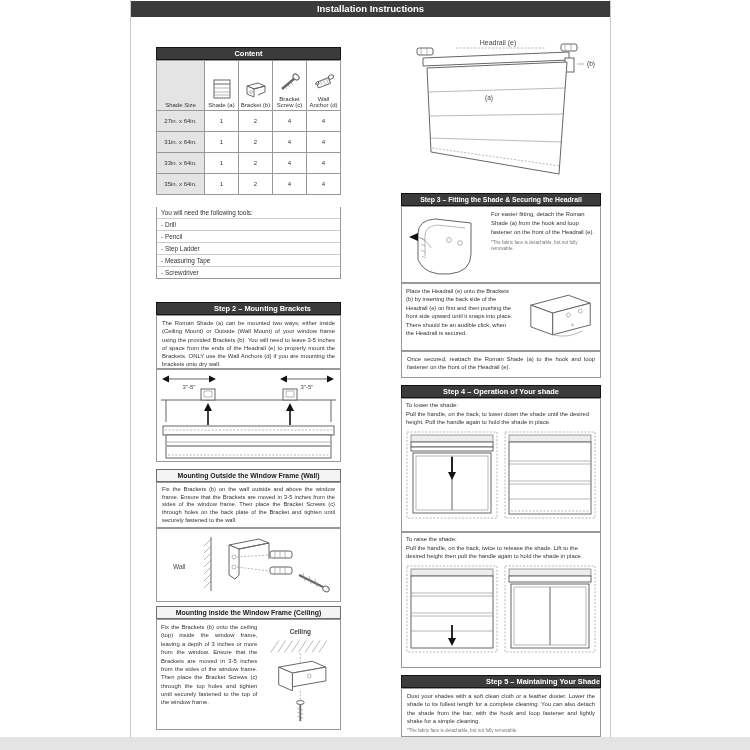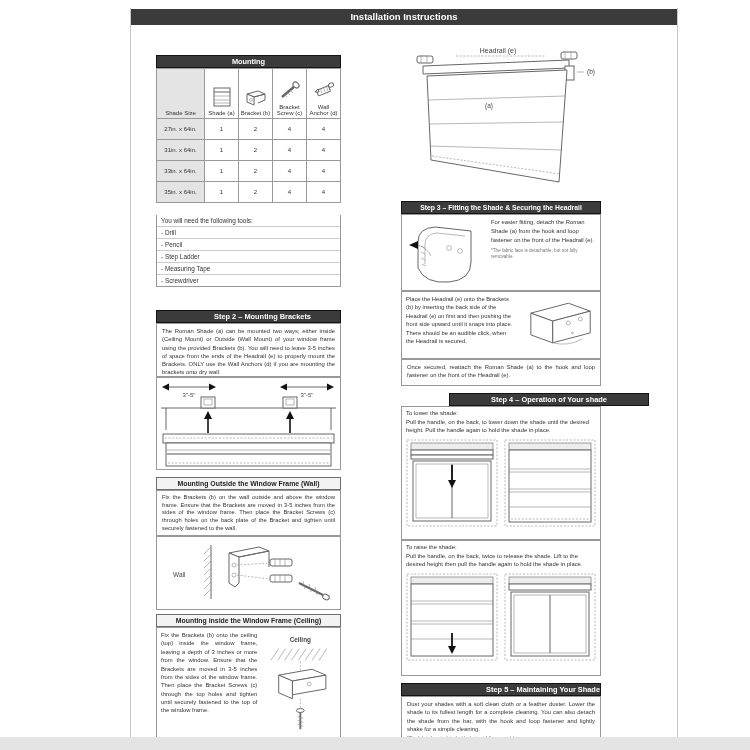--- a/index.html
+++ b/index.html
@@ -1,19 +1,19 @@
 <!DOCTYPE html>
 <html><head>
 <meta charset="utf-8">
 <style>
   * { margin:0; padding:0; box-sizing:border-box; }
   html,body { background:#fff; }
   .page { position:relative; width:750px; height:750px; background:#fff; overflow:hidden;
           font-family:"Liberation Sans", sans-serif; color:#3a3a3a; }
-  .doc { position:absolute; left:130px; top:8px; width:548px; height:738px; background:#fff;
+  .doc { position:absolute; left:130px; top:0; width:481px; height:738px; background:#fff;
          border-left:1px solid #c8c8c8; border-right:1px solid #c8c8c8; }
   .bottom-strip { position:absolute; left:0; top:737px; width:750px; height:13px; background:#e4e4e4; }
   .main-header { position:absolute; top:1px; left:0; width:100%; height:16px; background:#3b3b3b;
                  color:#fff; font-size:9.5px; font-weight:bold; text-align:center; line-height:16px; }
   .col-left  { position:absolute; left:25px;  top:0; width:185px; }
   .col-right { position:absolute; left:270px; top:0; width:200px; }
   .abs { position:absolute; left:0; width:100%; }
   .bar { background:#3b3b3b; border:1px solid #141414; color:#fff; font-weight:bold;
          font-size:7.4px; text-align:center; height:13px; line-height:11px; }
   .bar-sm { font-size:6.8px; }
@@ -50,21 +50,21 @@
 <body>
 
 <div class="page">
   <div class="doc">
 
     <div class="main-header">Installation Instructions</div>
 
     <div class="col-left">
 
       <div class="abs" style="top:47px;">
-        <div class="bar">Mounting</div>
+        <div class="bar">Content</div>
         <table class="ct">
           <thead>
             <tr>
               <th class="sizecol">Shade Size</th>
               <th>
                 <svg class="hicon" width="22" height="22" viewBox="0 0 22 22">
                     <rect class="fw" x="3" y="2" width="16" height="18"></rect>
                     <line class="ln" x1="3" y1="6" x2="19" y2="6"></line>
                     <line class="lnt" x1="3" y1="10" x2="19" y2="10"></line>
                     <line class="lnt" x1="3" y1="14" x2="19" y2="14"></line>
@@ -302,21 +302,21 @@
             <path class="lnt" d="M36,48 Q52,52 66,44" fill="none"></path>
             <circle class="lnt" cx="52" cy="28" r="2"></circle>
               <circle class="lnt" cx="64" cy="24" r="2"></circle>
             <circle class="lnt" cx="56" cy="38" r="1"></circle>
           </svg>
         </div>
       </div>
 
       <div class="abs box" style="top:351px; height:27px; font-size:5.9px;">Once secured, reattach the Roman Shade (a) to the hook and loop fastener on the front of the Headrail (e).</div>
 
-      <div class="abs bar" style="top:385px;margin-left:48px;">Step 4 – Operation of Your shade</div>
+      <div class="abs bar" style="top:385px;">Step 4 – Operation of Your shade</div>
       <div class="abs" style="top:398px; height:134px; border:1px solid #999; background:#fff; padding:3px 4px;">
         <div style="font-size:6px; text-align:left; color:#333;">To lower the shade:</div>
         <div style="font-size:5.9px; line-height:1.4; text-align:left; color:#333; margin-top:2px;">Pull the handle, on the back, to lower down the shade until the desired height. Pull the handle again to hold the shade in place.</div>
         <div class="row2">
           <svg width="92" height="88" viewBox="0 0 92 88">
             <rect class="lnt dash" x="1" y="1" width="90" height="86" fill="none"></rect>
             <rect class="fg" x="5" y="4" width="82" height="7"></rect>
             <rect class="fw" x="5" y="11" width="82" height="5"></rect>
             <rect class="fw" x="5" y="16" width="82" height="4"></rect>
             <rect class="fw" x="7" y="22" width="78" height="60"></rect>

